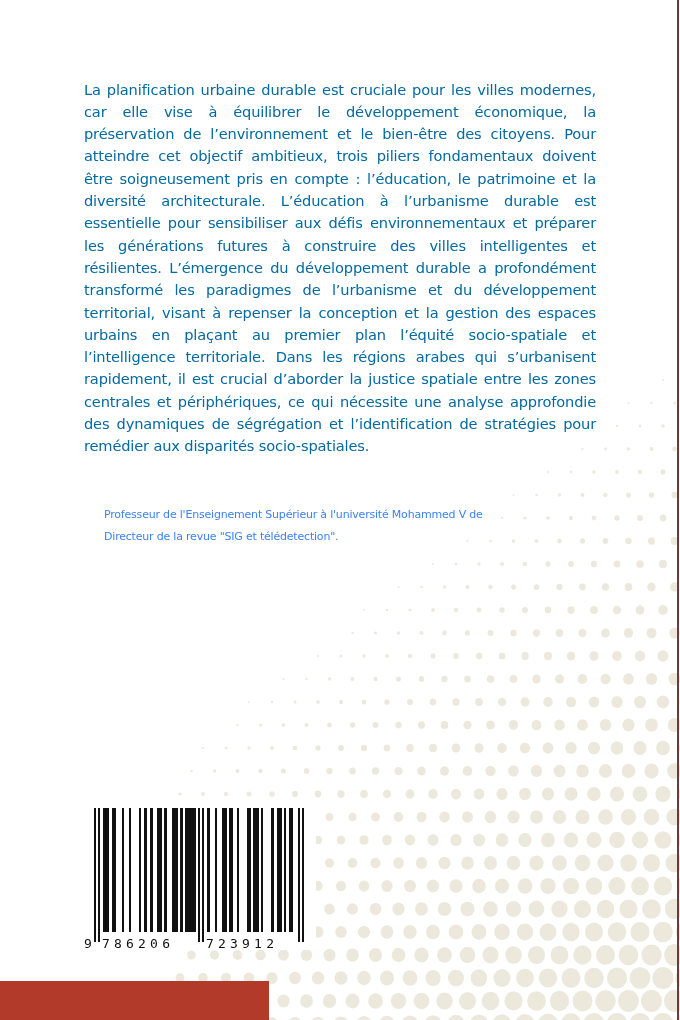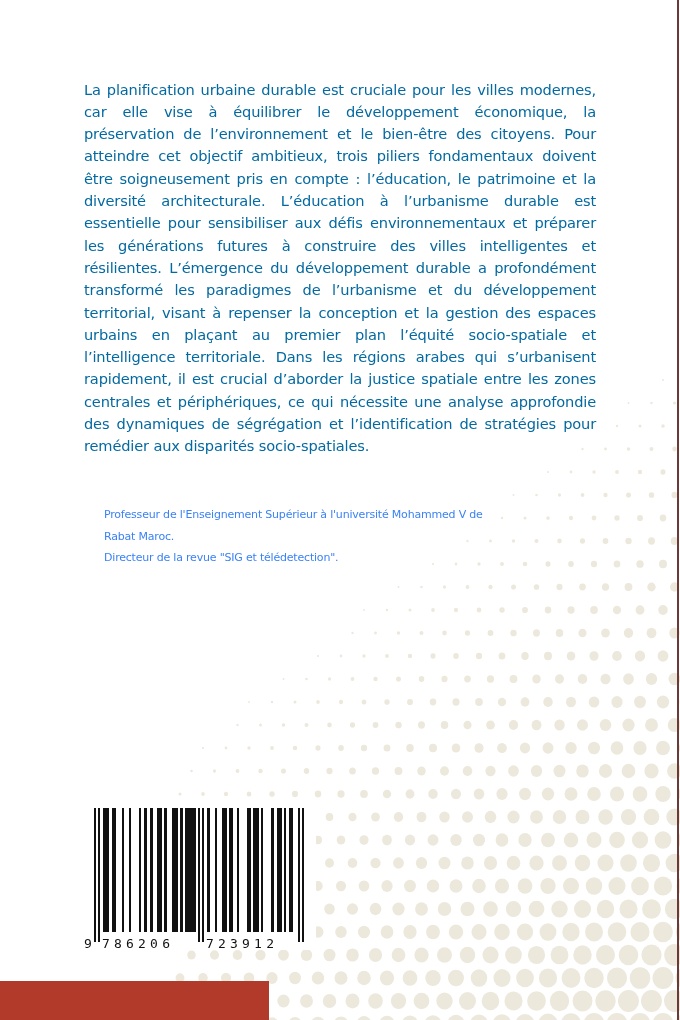--- a/index.html
+++ b/index.html
@@ -505,21 +505,20 @@
       <ellipse cx="663" cy="1024" rx="10.5" ry="11.025" fill="#ece8dc"></ellipse>
       <ellipse cx="686" cy="1024" rx="10.5" ry="11.025" fill="#ece8dc"></ellipse>
     </svg>
 
   <div class="edge"></div>
 
   <p class="blurb">La planification urbaine durable est cruciale pour les villes modernes, car elle vise à équilibrer le développement économique, la préservation de l’environnement et le bien-être des citoyens. Pour atteindre cet objectif ambitieux, trois piliers fondamentaux doivent être soigneusement pris en compte : l’éducation, le patrimoine et la diversité architecturale. L’éducation à l’urbanisme durable est essentielle pour sensibiliser aux défis environnementaux et préparer les générations futures à construire des villes intelligentes et résilientes. L’émergence du développement durable a profondément transformé les paradigmes de l’urbanisme et du développement territorial, visant à repenser la conception et la gestion des espaces urbains en plaçant au premier plan l’équité socio-spatiale et l’intelligence territoriale. Dans les régions arabes qui s’urbanisent rapidement, il est crucial d’aborder la justice spatiale entre les zones centrales et périphériques, ce qui nécessite une analyse approfondie des dynamiques de ségrégation et l’identification de stratégies pour remédier aux disparités socio-spatiales.</p>
 
   <div class="bio">
     <div>Professeur de l'Enseignement Supérieur à l'université Mohammed V de</div>
-    <div>Rabat Maroc.</div>
     <div>Directeur de la revue "SIG et télédetection".</div>
   </div>
 
   <div class="barcode">
     <svg id="barcodesvg" width="232" height="148" viewBox="0 0 232 148">
         <rect x="0" y="0" width="232" height="148" fill="#fff"></rect>
         <rect x="10" y="6" width="2" height="134" fill="#111"></rect>
         <rect x="14" y="6" width="2" height="134" fill="#111"></rect>
         <rect x="19" y="6" width="6" height="124" fill="#111"></rect>
         <rect x="28" y="6" width="4" height="124" fill="#111"></rect>

